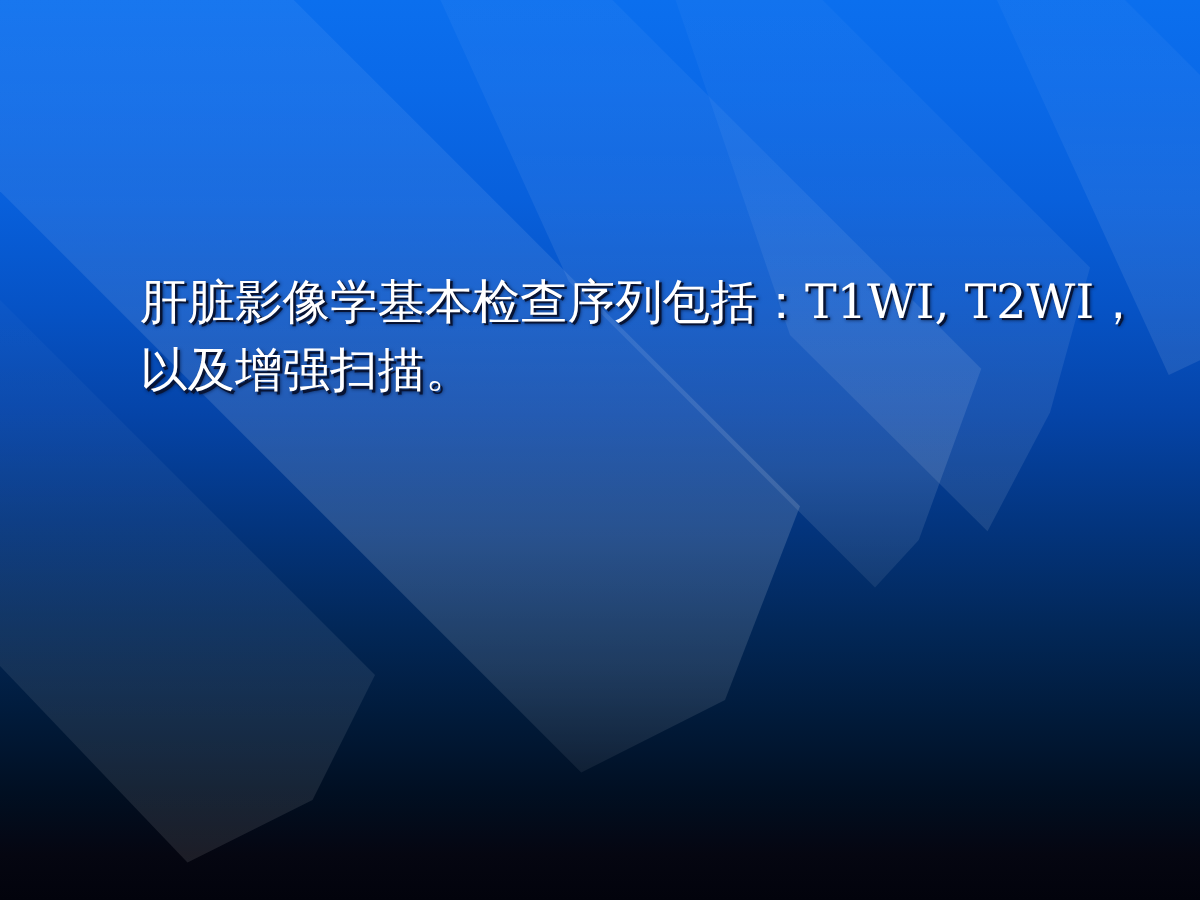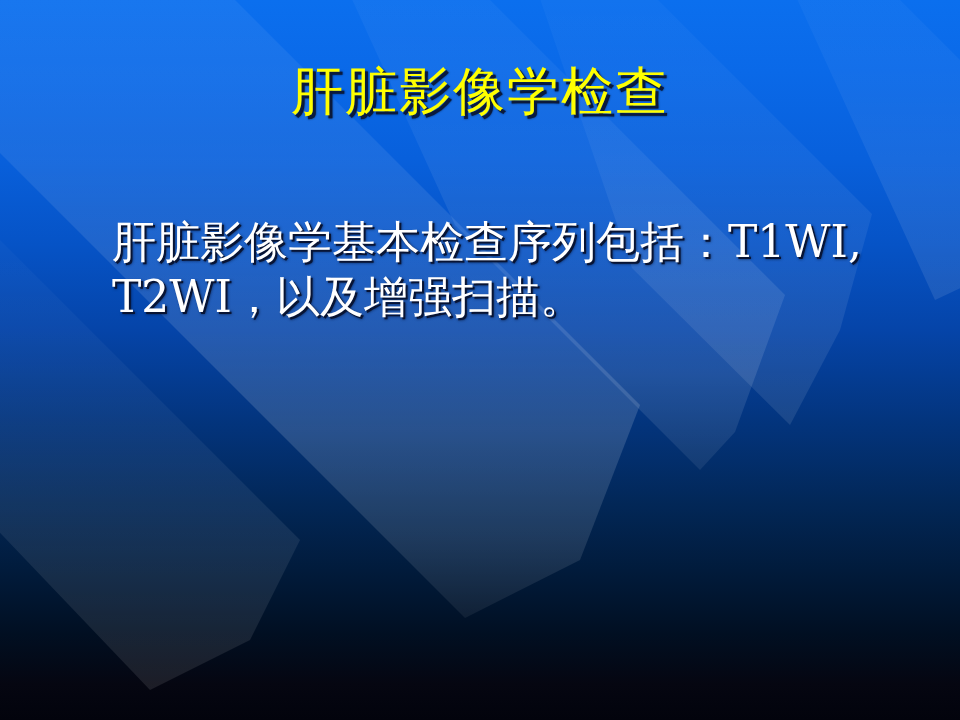--- a/index.html
+++ b/index.html
@@ -54,21 +54,21 @@
        3px 3px 2px rgba(3,12,38,0.85);
     white-space: nowrap;
   }
 
   
   #body {
     position: absolute;
     left: 112px;
     top: 214px;
     width: 820px;
-    font-size: 44px;
+    font-size: 38px;
     line-height: 55px;
     color: #FFFFFF;
     text-shadow:
        2px 2px 0 #081434,
        2px 2px 3px rgba(2,10,32,0.8);
   }
   #body p {
     margin: 0 0 10px 0;
   }
   #body p.para-2 {
@@ -120,19 +120,18 @@
 
     <g>
       <polygon fill="url(#bandfade3)" points="770,-60 840,-60 1020,120 1020,260 935,300"></polygon>
     </g>
 
     <g>
       <polygon fill="url(#bandfade3)" points="-60,230 -10,230 300,540 250,640 150,690 -60,470"></polygon>
     </g>
   </svg>
 
-  <div id="title">肝脏影像学检查</div>
 
   <div id="body">
     <p class="para-1">肝脏影像学基本检查序列包括：T1WI, T2WI，以及增强扫描。</p>
   </div>
 
 </div>
 
 </body></html>

